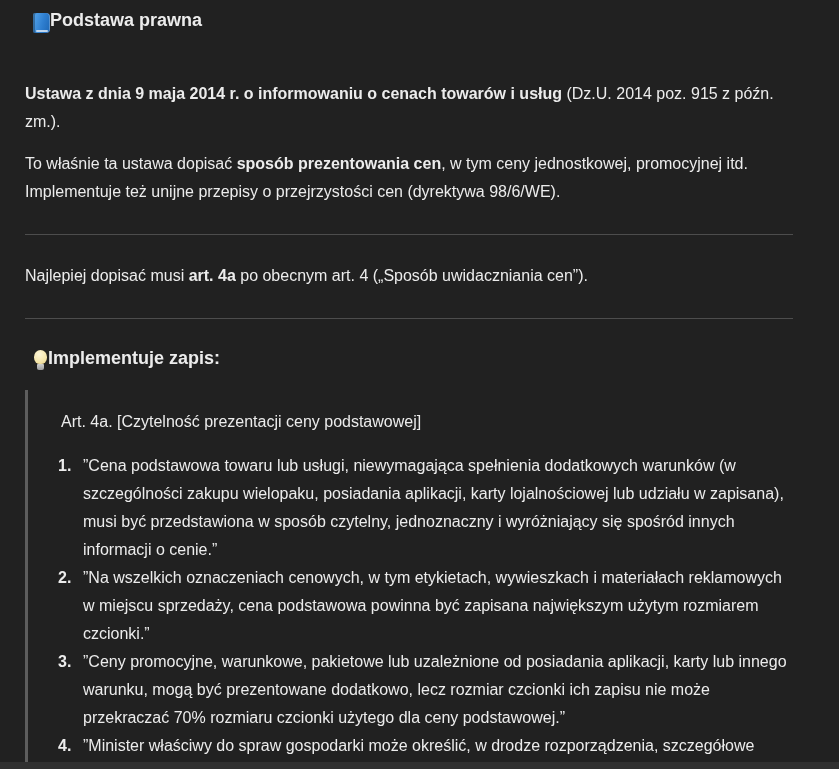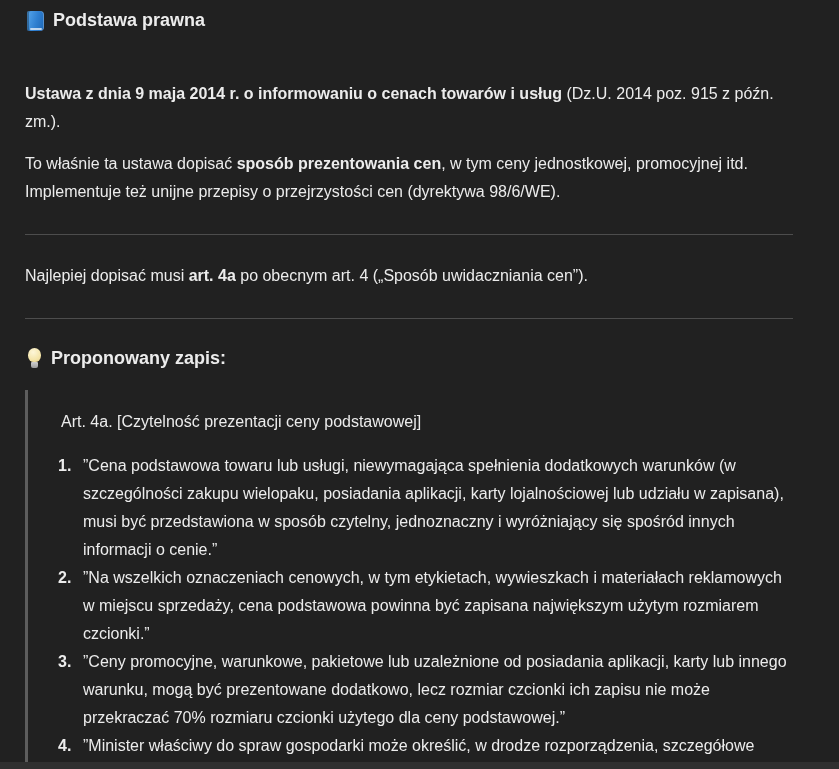--- a/index.html
+++ b/index.html
@@ -12,26 +12,25 @@
     font-size: 16px;
     line-height: 28px;
     overflow: hidden;
     position: relative;
   }
   .message {
     padding: 8px 46px 0 25px;
   }
   h3.section-heading {
     display: flex;
-    align-items: center;
-    gap: 9px;
+    align-items: flex-end;
     font-size: 18px;
     line-height: 25px;
     font-weight: 700;
-    margin: 0 0 19px 2px;
+    margin: 0 0 19px 8px;
     color: #ececec;
   }
   p { margin: 0 0 14px 0; }
   b, .bold { font-weight: 700; }
   hr.divider {
     border: none;
     border-top: 1px solid #4d4d4d;
     margin: 28px 0 27px 0;
   }
   blockquote.proposal-quote {
@@ -123,21 +122,21 @@
   <hr class="divider">
 
 
   <p><span>Najlepiej dopisać musi </span><b>art. 4a</b><span> po obecnym art. 4 („Sposób uwidaczniania cen”).</span>
   </p>
 
   <hr class="divider">
 
   <h3 class="section-heading">
     <span class="icon icon-bulb"></span>
-    <span>Proponowany zapis:</span>
+    <span>Implementuje zapis:</span>
   </h3>
 
   <blockquote class="proposal-quote">
     <p class="article-heading">Art. 4a. [Czytelność prezentacji ceny podstawowej]</p>
     <ol class="proposal-list">
       <li>
         <span class="num">1.</span>
         <span>”Cena podstawowa towaru lub usługi, niewymagająca spełnienia dodatkowych warunków (w szczególności zakupu wielopaku, posiadania aplikacji, karty lojalnościowej lub udziału w zapisana), musi być przedstawiona w sposób czytelny, jednoznaczny i wyróżniający się spośród innych informacji o cenie.”</span>
       </li>
       <li>

